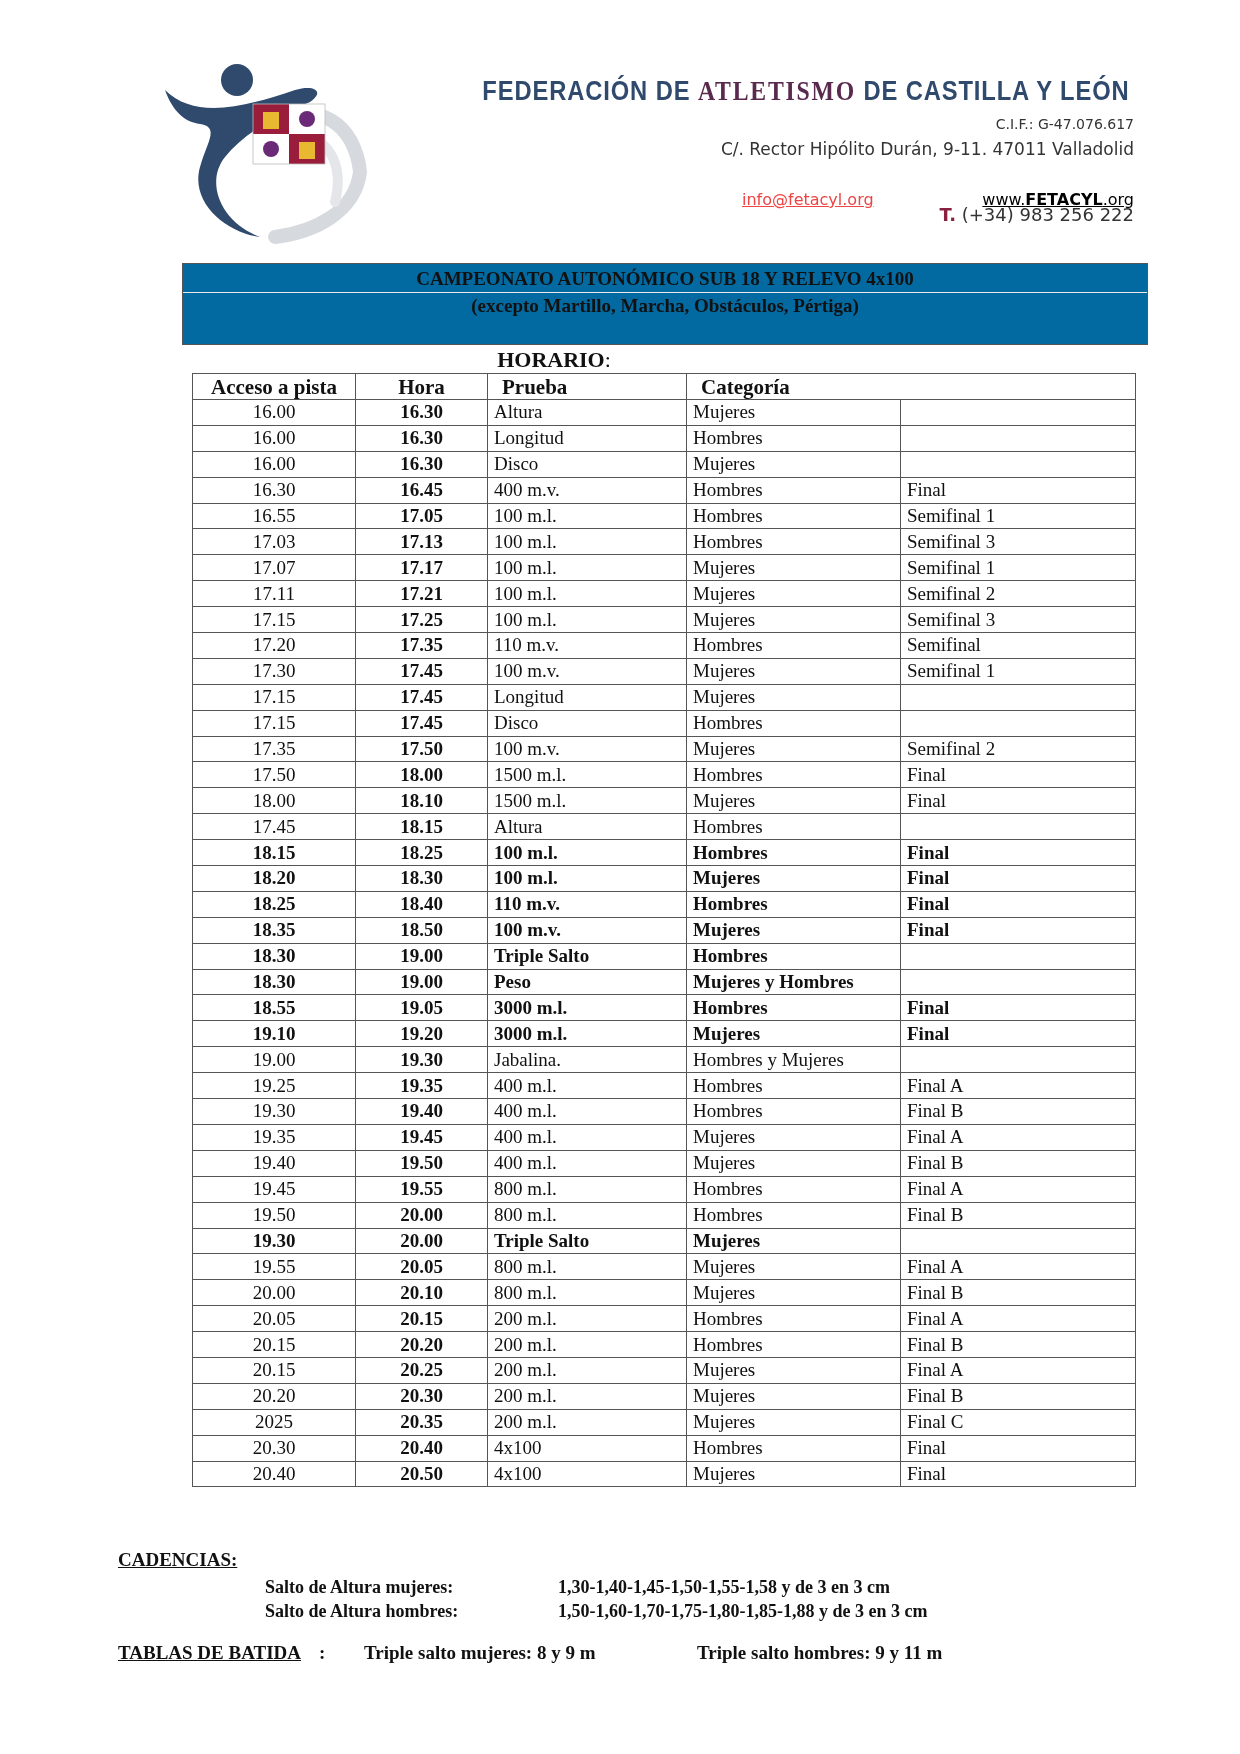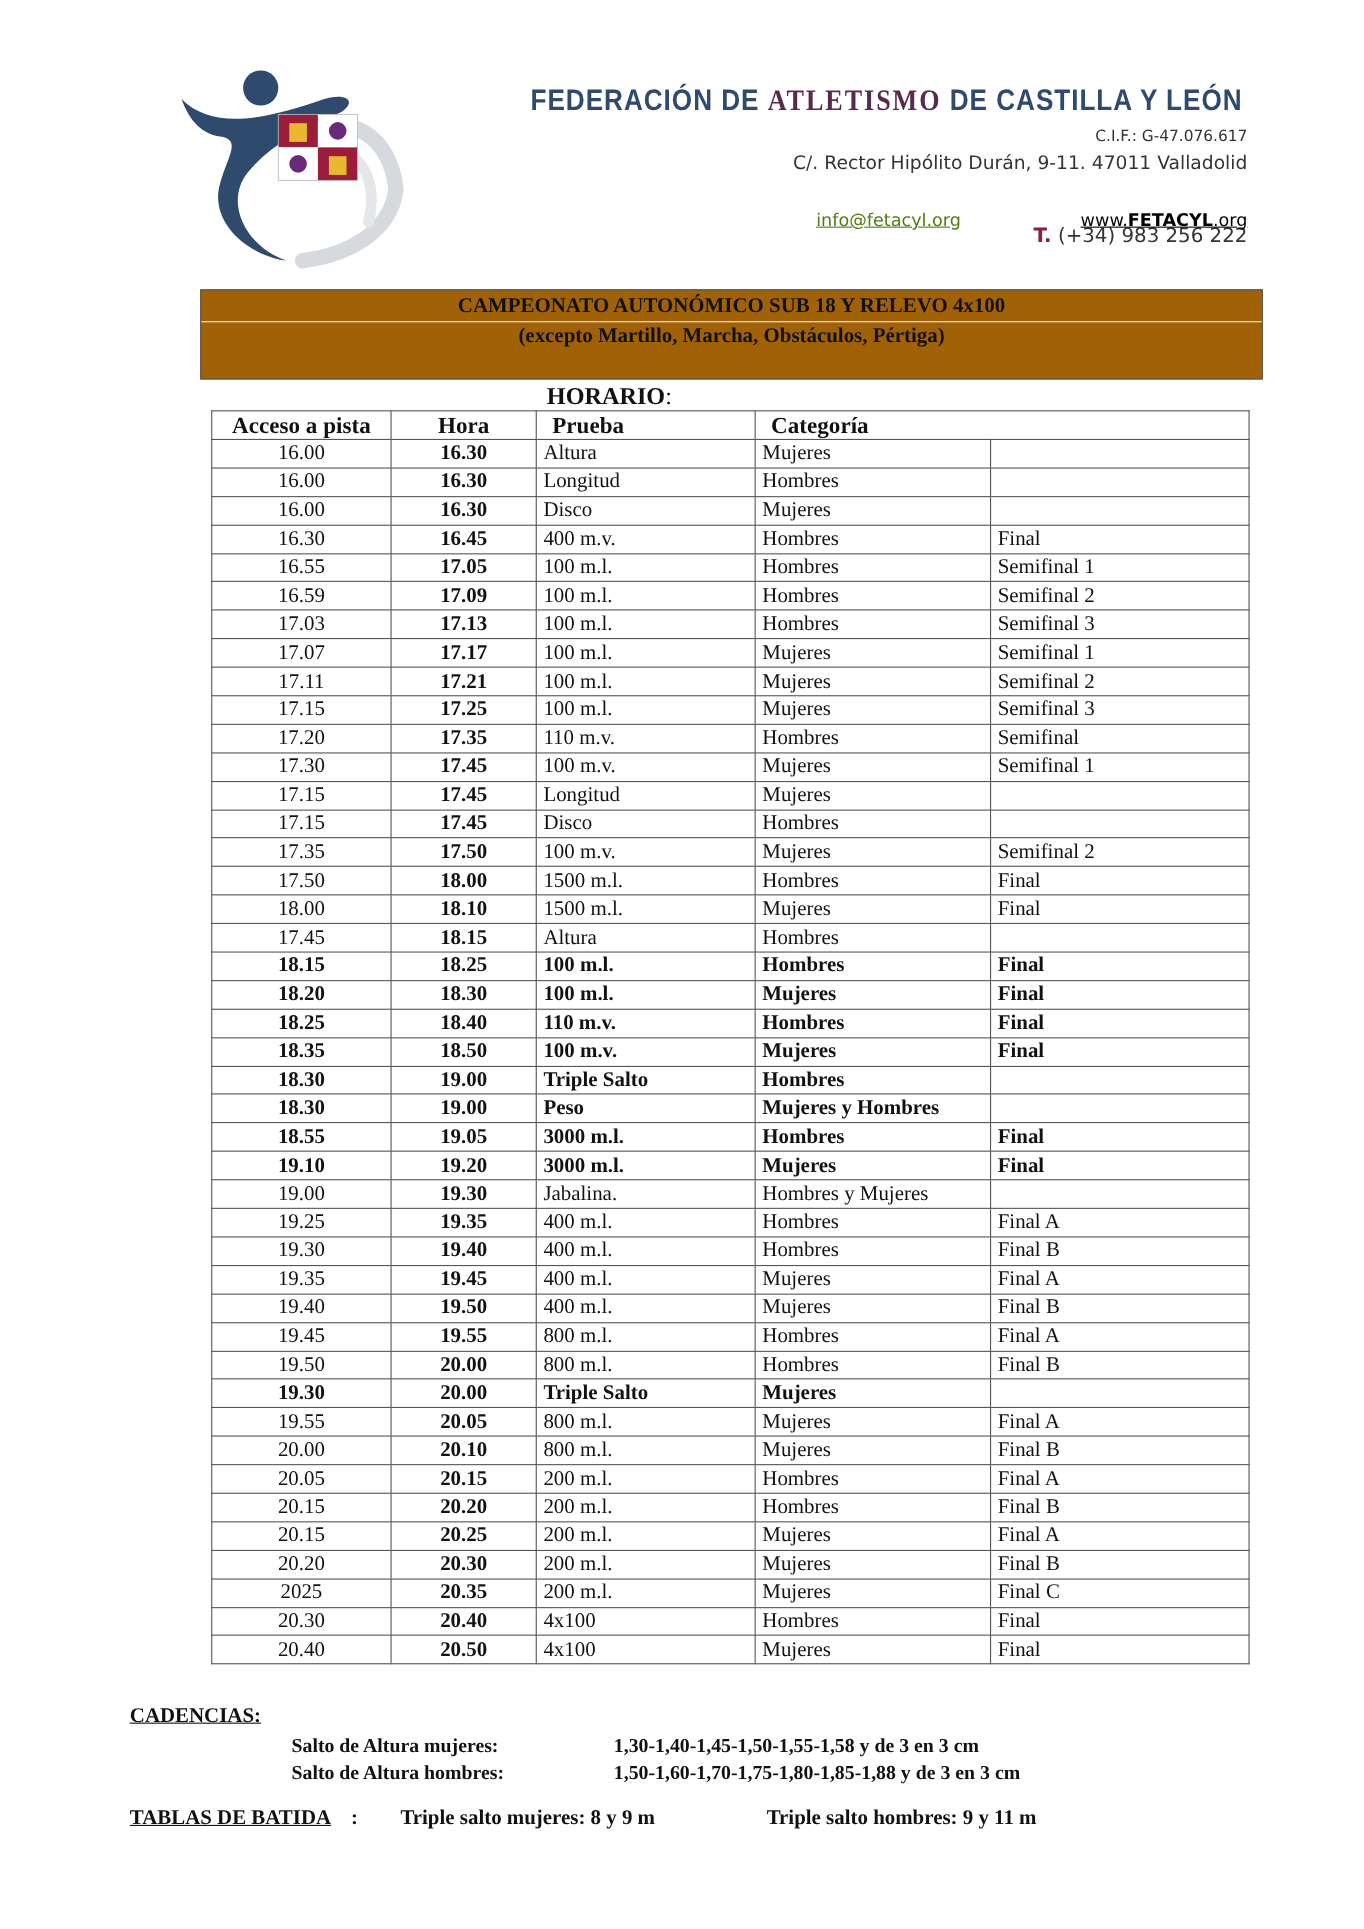--- a/index.html
+++ b/index.html
@@ -10,26 +10,26 @@
                  font-size: 27px; font-weight: bold; letter-spacing: 1px; color: #2f4a6d;
                  transform: scaleX(0.88); transform-origin: right center; white-space: nowrap; }
     .org-title .accent { font-family: "Liberation Serif", serif; color: #5a2a4e; letter-spacing: 2px; }
     .contact { position: absolute; right: 106px; font-family: "DejaVu Sans", sans-serif; color: #333;
                white-space: nowrap; }
     .cif { top: 116px; font-size: 14px; }
     .addr { top: 139px; font-size: 17px; }
     .phone { top: 164px; font-size: 18px; margin-top: 40px; }
     .phone .t { color: #8a2040; font-weight: bold; }
     .links { position: absolute; top: 190px; font-family: "DejaVu Sans", sans-serif; font-size: 16px; }
-    .email { left: 742px; color: #4d7c0f; text-decoration: underline; }
+    .email { left: 742px; color: #ef4444; text-decoration: underline; }
     .web { right: 106px; color: #000000; text-decoration: underline; }
     .web b { font-weight: bold; }
 
     .title-box { position: absolute; left: 182px; top: 263px; width: 966px; height: 82px;
-                 background: #a16207; border: 1px solid #555; box-sizing: border-box;
+                 background: #0369a1; border: 1px solid #555; box-sizing: border-box;
                  text-align: center; font-weight: bold; font-size: 19px; line-height: 26px; padding-top: 2px; }
     .title-box div { height: 26px; border-bottom: 1px solid #eaeaea; }
     .title-box div:last-child { border-bottom: none; }
     .horario { position: absolute; left: 0; width: 1108px; top: 347px; text-align: center;
                font-weight: bold; font-size: 22px; }
     .horario span.colon { font-weight: normal; }
 
     table.sched { position: absolute; left: 192px; top: 373px; border-collapse: collapse;
                   width: 943px; table-layout: fixed; font-size: 19px; }
     table.sched td, table.sched th { border: 1.5px solid #555; height: 24.9px; padding: 0 0 0 6px;
@@ -137,27 +137,20 @@
         <td class="c4">Final</td>
       </tr>
       <tr>
         <td class="c0">16.55</td>
         <td class="c1">17.05</td>
         <td class="c2">100 m.l.</td>
         <td class="c3">Hombres</td>
         <td class="c4">Semifinal 1</td>
       </tr>
       <tr>
-        <td class="c0">16.59</td>
-        <td class="c1">17.09</td>
-        <td class="c2">100 m.l.</td>
-        <td class="c3">Hombres</td>
-        <td class="c4">Semifinal 2</td>
-      </tr>
-      <tr>
         <td class="c0">17.03</td>
         <td class="c1">17.13</td>
         <td class="c2">100 m.l.</td>
         <td class="c3">Hombres</td>
         <td class="c4">Semifinal 3</td>
       </tr>
       <tr>
         <td class="c0">17.07</td>
         <td class="c1">17.17</td>
         <td class="c2">100 m.l.</td>

